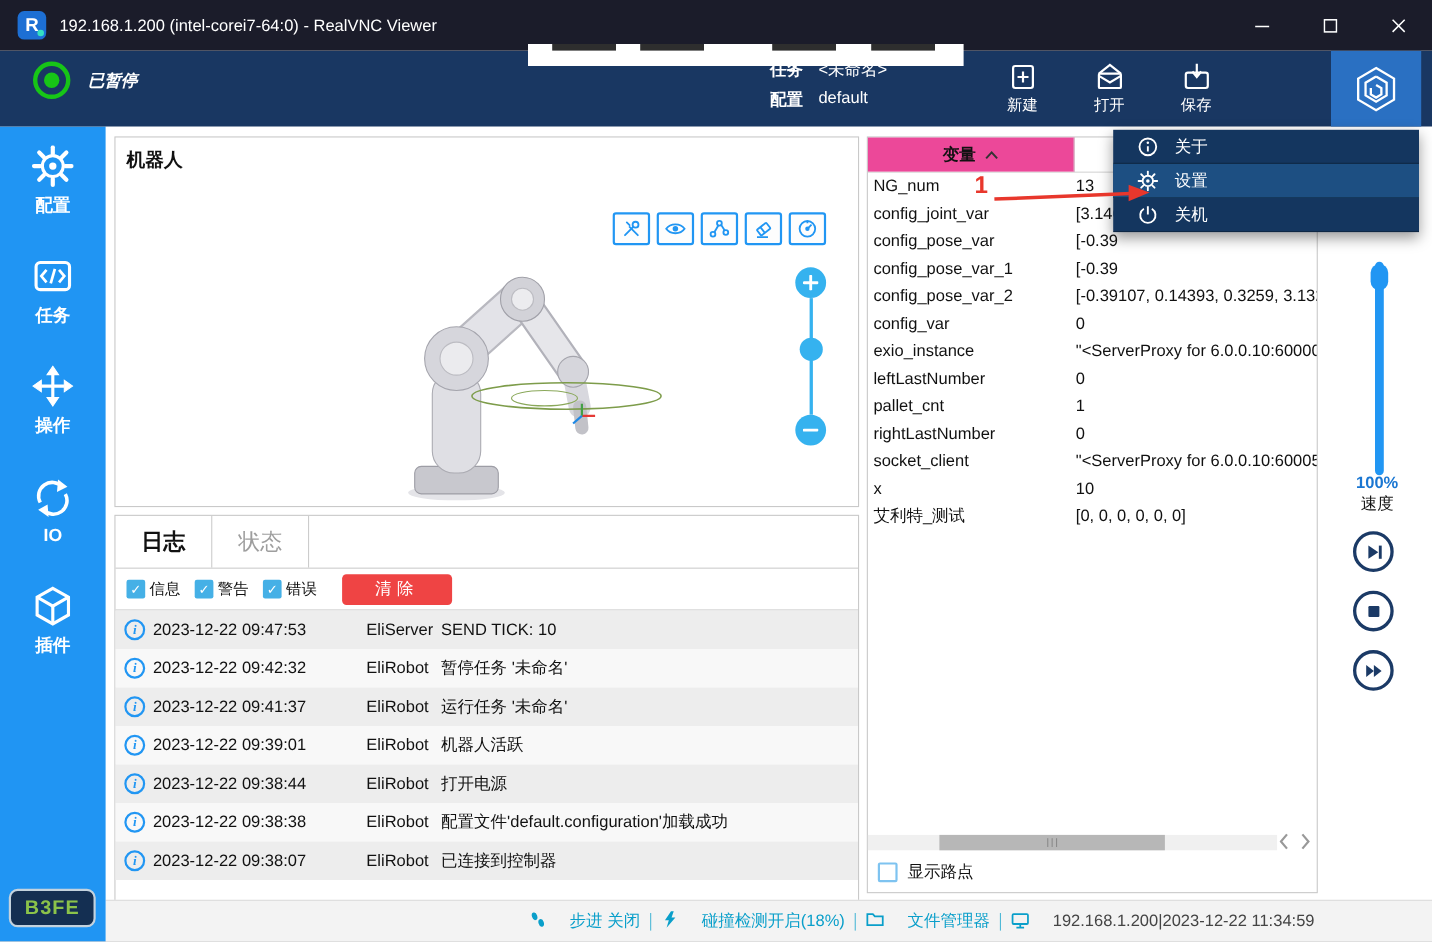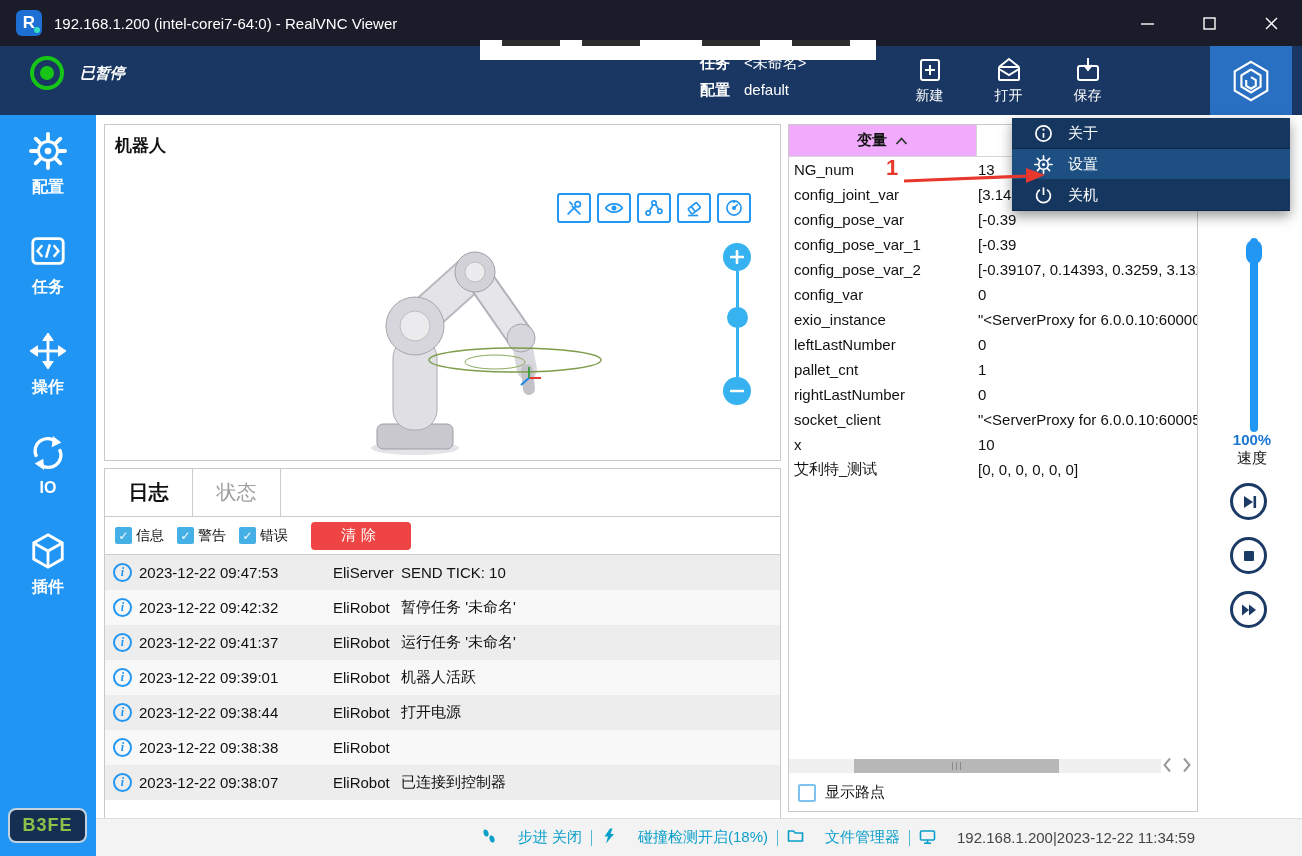--- a/index.html
+++ b/index.html
@@ -62,21 +62,21 @@
   .log-row:nth-child(odd) { background:#ededed; }
   .log-row:nth-child(even) { background:#f8f8f8; }
   .log-info-icon { width:19px; height:19px; border:2px solid #2196f3; border-radius:50%; color:#2196f3; font-family:"Liberation Serif",serif; font-style:italic; font-weight:700; font-size:12px; display:flex; align-items:center; justify-content:center; margin-right:7px; flex:0 0 auto; }
   .log-time { width:194px; flex:0 0 auto; }
   .log-source { width:68px; flex:0 0 auto; }
   .log-msg { flex:1; white-space:nowrap; overflow:hidden; }
 
   
   .vars-panel { position:absolute; left:788px; top:124px; width:410px; height:688px; border:1px solid #c9c9c9; background:#fff; }
   .vars-header { height:32px; border-bottom:1px solid #d5d5d5; display:flex; }
-  .vars-header-cell { width:188px; height:100%; background:#f0abfc; border-right:1px solid #d5d5d5; display:flex; align-items:center; justify-content:center; gap:8px; font-weight:700; cursor:pointer; }
+  .vars-header-cell { width:188px; height:100%; background:#ec4899; border-right:1px solid #d5d5d5; display:flex; align-items:center; justify-content:center; gap:8px; font-weight:700; cursor:pointer; }
   .var-row { height:25px; display:flex; align-items:center; cursor:default; }
   .var-name { width:184px; padding-left:5px; white-space:nowrap; overflow:hidden; flex:0 0 auto; }
   .var-value { flex:1; padding-left:5px; white-space:nowrap; overflow:hidden; }
   .vars-scrollbar { position:absolute; left:0; top:634px; width:372px; height:14px; background:#f0f0f0; }
   .vars-scroll-thumb { position:absolute; left:65px; top:0; width:205px; height:14px; background:#b7b7b7; display:flex; align-items:center; justify-content:center; gap:3px; cursor:grab; }
   .vars-scroll-thumb i { width:1px; height:8px; background:#8a8a8a; }
   .scroll-arrows { position:absolute; right:6px; top:632px; display:flex; gap:10px; }
   .scroll-arrow { cursor:pointer; display:flex; align-items:center; }
   .waypoint-row { position:absolute; left:9px; top:658px; display:flex; align-items:center; gap:9px; }
   .waypoint-checkbox { width:18px; height:18px; border:2px solid #7ec3f0; border-radius:2px; background:#fff; cursor:pointer; }
@@ -386,20 +386,21 @@
       <div class="log-row">
         <span class="log-info-icon">i</span>
         <span class="log-time">2023-12-22 09:38:44</span>
         <span class="log-source">EliRobot</span>
         <span class="log-msg">打开电源</span>
       </div>
       <div class="log-row">
         <span class="log-info-icon">i</span>
         <span class="log-time">2023-12-22 09:38:38</span>
         <span class="log-source">EliRobot</span>
+        <span class="log-msg">配置文件'default.configuration'加载成功</span>
       </div>
       <div class="log-row">
         <span class="log-info-icon">i</span>
         <span class="log-time">2023-12-22 09:38:07</span>
         <span class="log-source">EliRobot</span>
         <span class="log-msg">已连接到控制器</span>
       </div>
     </div>
   </div>
 

